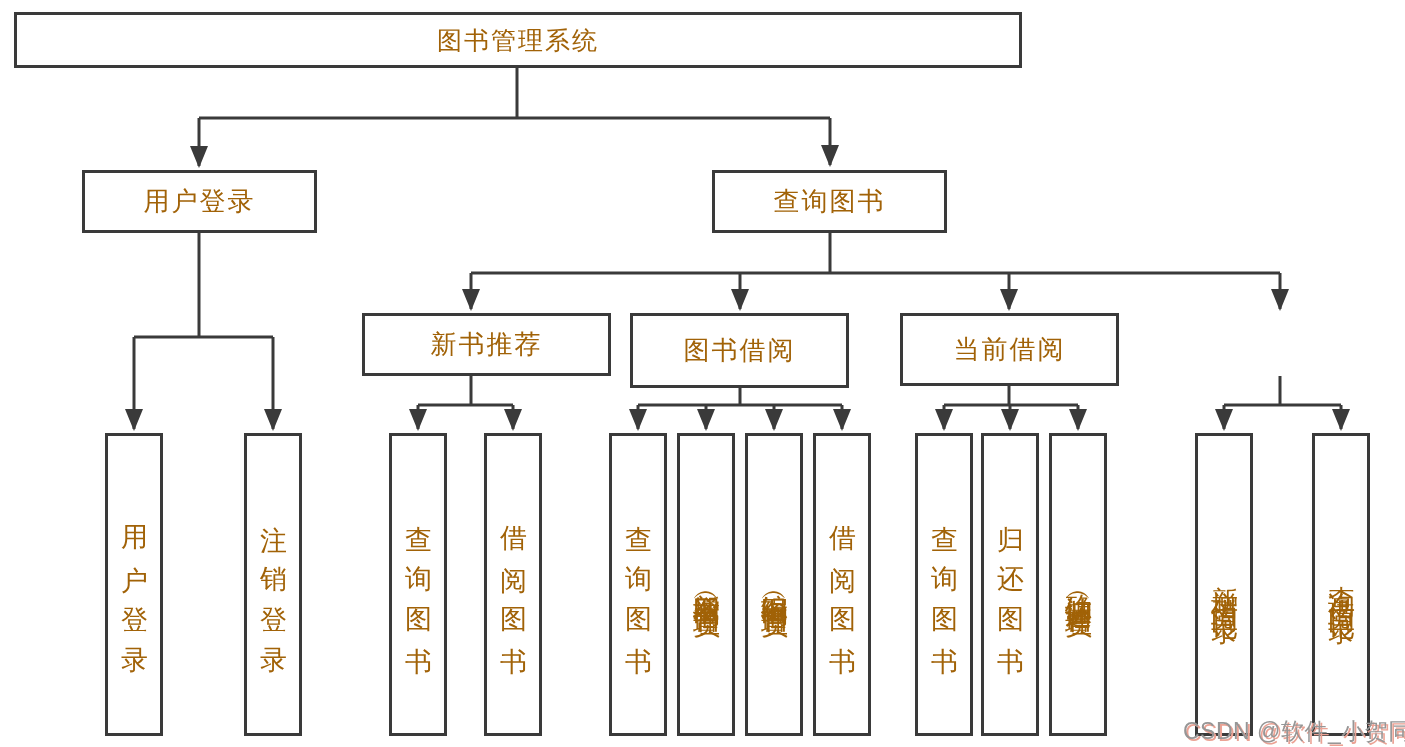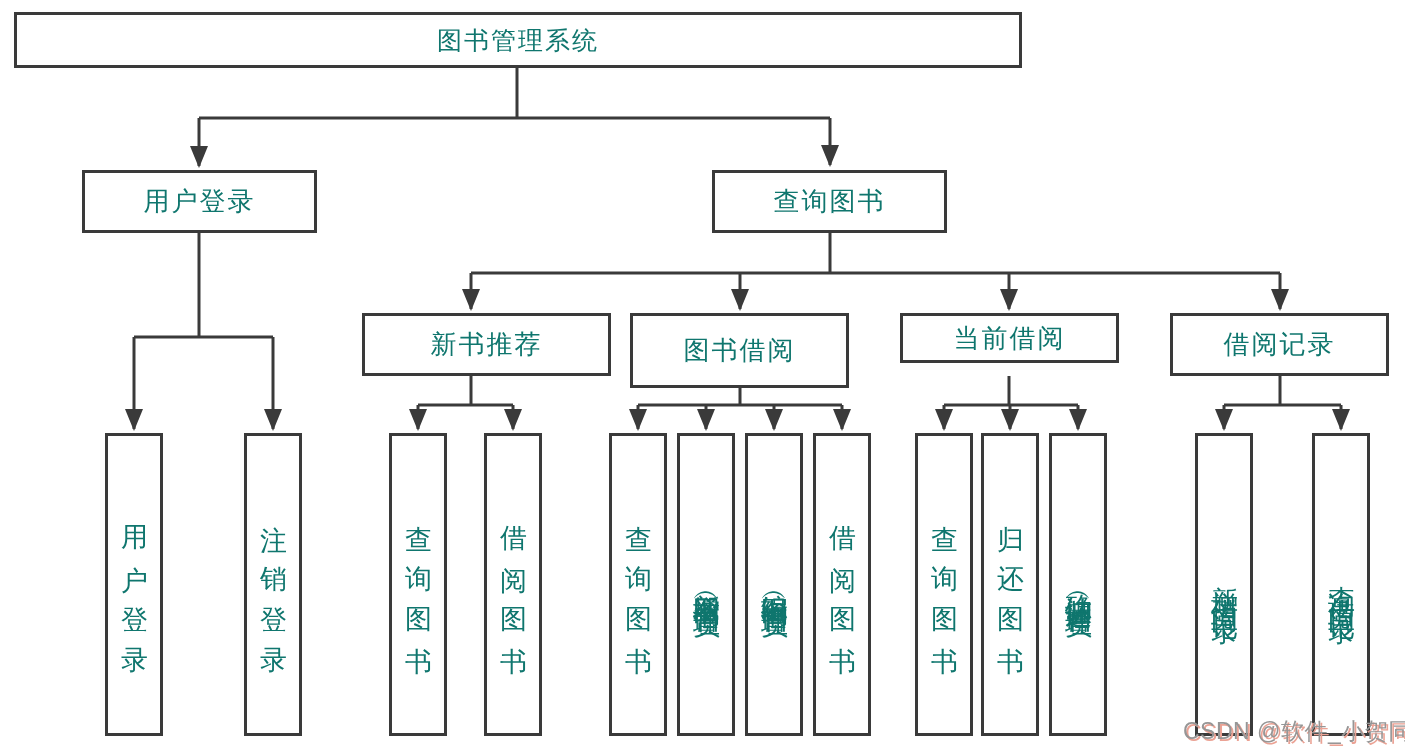--- a/index.html
+++ b/index.html
@@ -23,21 +23,21 @@
     fill: none;
   }
   .node {
     position: absolute;
     box-sizing: border-box;
     background: #ffffff;
     border: 3px solid #3a3a3a;
     display: flex;
     align-items: center;
     justify-content: center;
-    color: #0f766e;
+    color: #a16207;
   }
   .h-node .label {
     font-size: 26px;
     letter-spacing: 2px;
     white-space: nowrap;
   }
   .root-node .label { font-size: 25px; }
   .v-node .label {
     writing-mode: vertical-rl;
     text-orientation: mixed;
@@ -112,25 +112,22 @@
   <div class="node h-node" style="left:712px; top:170px; width:235px; height:63px;">
     <span class="label">查询图书</span>
   </div>
 
   <div class="node h-node" style="left:362px; top:313px; width:249px; height:63px;">
     <span class="label">新书推荐</span>
   </div>
   <div class="node h-node" style="left:630px; top:313px; width:219px; height:75px;">
     <span class="label">图书借阅</span>
   </div>
-  <div class="node h-node" style="left:900px; top:313px; width:219px; height:50px;">
+  <div class="node h-node" style="left:900px; top:313px; width:219px; height:73px;">
     <span class="label">当前借阅</span>
-  </div>
-  <div class="node h-node" style="left:1170px; top:313px; width:219px; height:63px;">
-    <span class="label">借阅记录</span>
   </div>
 
   <div class="node v-node" style="left:105px; top:433px; width:58px; height:303px;">
     <span class="label" style="letter-spacing: 1.5em;">用户登录</span>
   </div>
   <div class="node v-node" style="left:244px; top:433px; width:58px; height:303px;">
     <span class="label" style="letter-spacing: 1.5em;">注销登录</span>
   </div>
 
   <div class="node v-node" style="left:389px; top:433px; width:58px; height:303px;">

